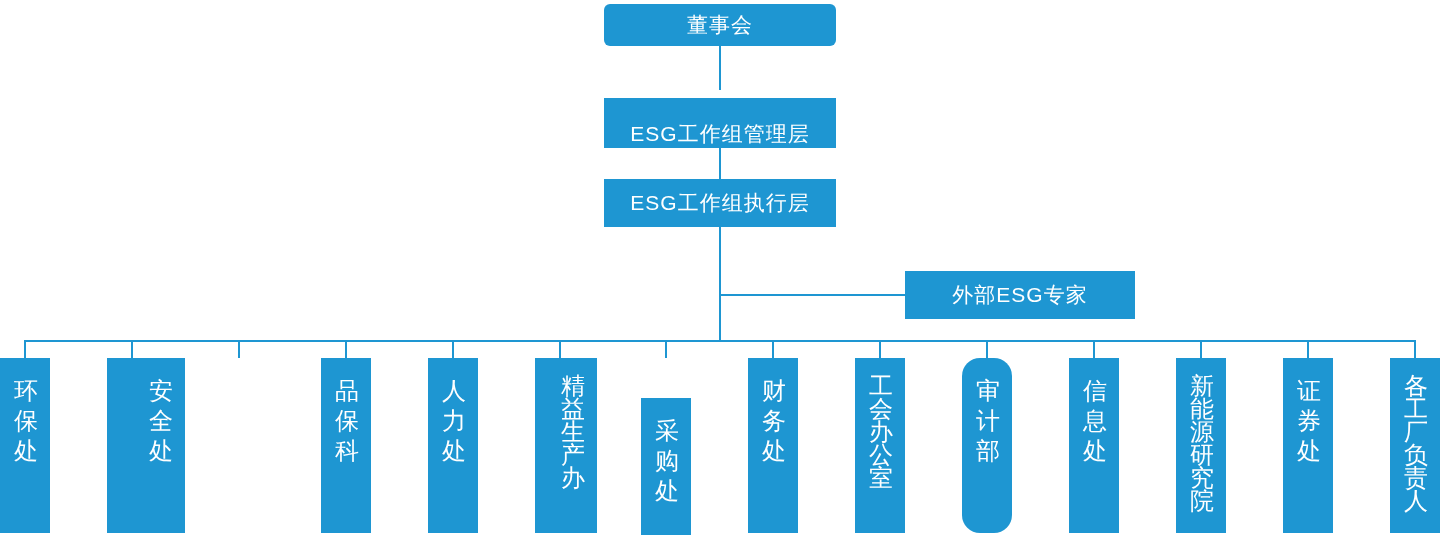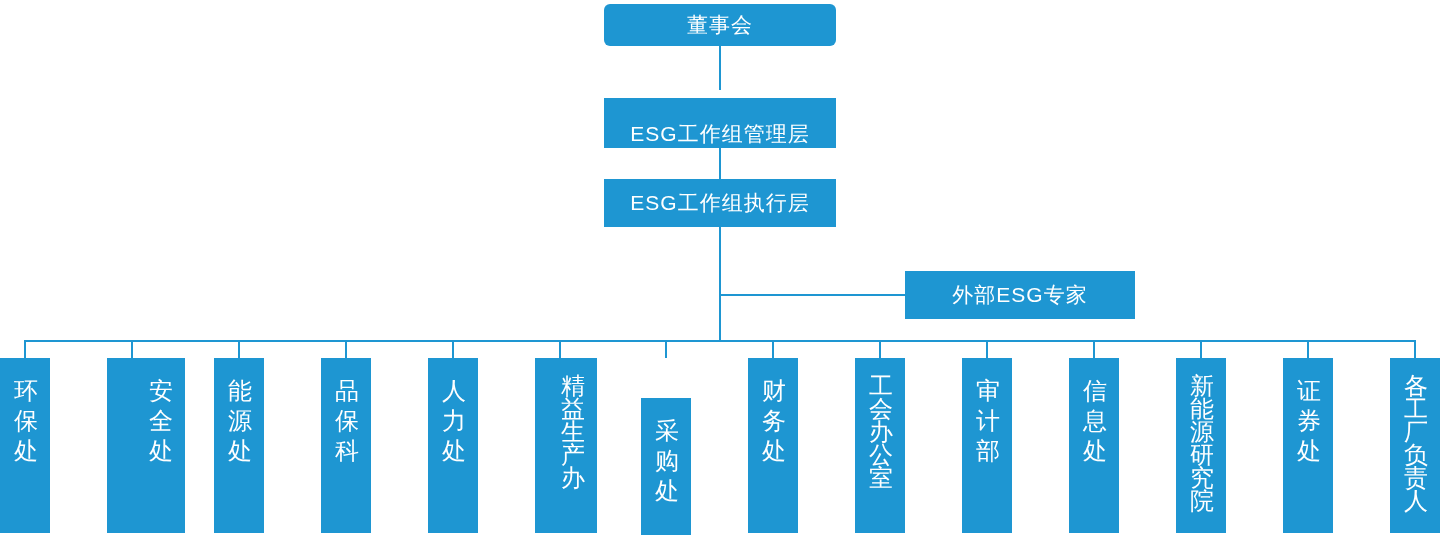--- a/index.html
+++ b/index.html
@@ -91,42 +91,39 @@
   <div class="node" style="left:905px; top:271px; width:230px; height:48px;">
     <span>外部ESG专家</span>
   </div>
 
   <div class="col" style="left:0px;">
     <div class="vlabel">环保处</div>
   </div>
   <div class="col" style="left:107px;padding-left:28px;">
     <div class="vlabel">安全处</div>
   </div>
-  <div class="col" style="left:214px;">
-    <div class="vlabel">能源处</div>
-  </div>
   <div class="col" style="left:321px;">
     <div class="vlabel">品保科</div>
   </div>
   <div class="col" style="left:428px;">
     <div class="vlabel">人力处</div>
   </div>
   <div class="col tight" style="left:535px;padding-left:12px;">
     <div class="vlabel">精益生产办</div>
   </div>
   <div class="col" style="left:641px;margin-top:40px;">
     <div class="vlabel">采购处</div>
   </div>
   <div class="col" style="left:748px;">
     <div class="vlabel">财务处</div>
   </div>
   <div class="col tight" style="left:855px;">
     <div class="vlabel">工会办公室</div>
   </div>
-  <div class="col" style="left:962px;">
+  <div class="col" style="left:962px;border-radius:18px;">
     <div class="vlabel">审计部</div>
   </div>
   <div class="col" style="left:1069px;">
     <div class="vlabel">信息处</div>
   </div>
   <div class="col tight" style="left:1176px;">
     <div class="vlabel">新能源研究院</div>
   </div>
   <div class="col" style="left:1283px;">
     <div class="vlabel">证券处</div>

